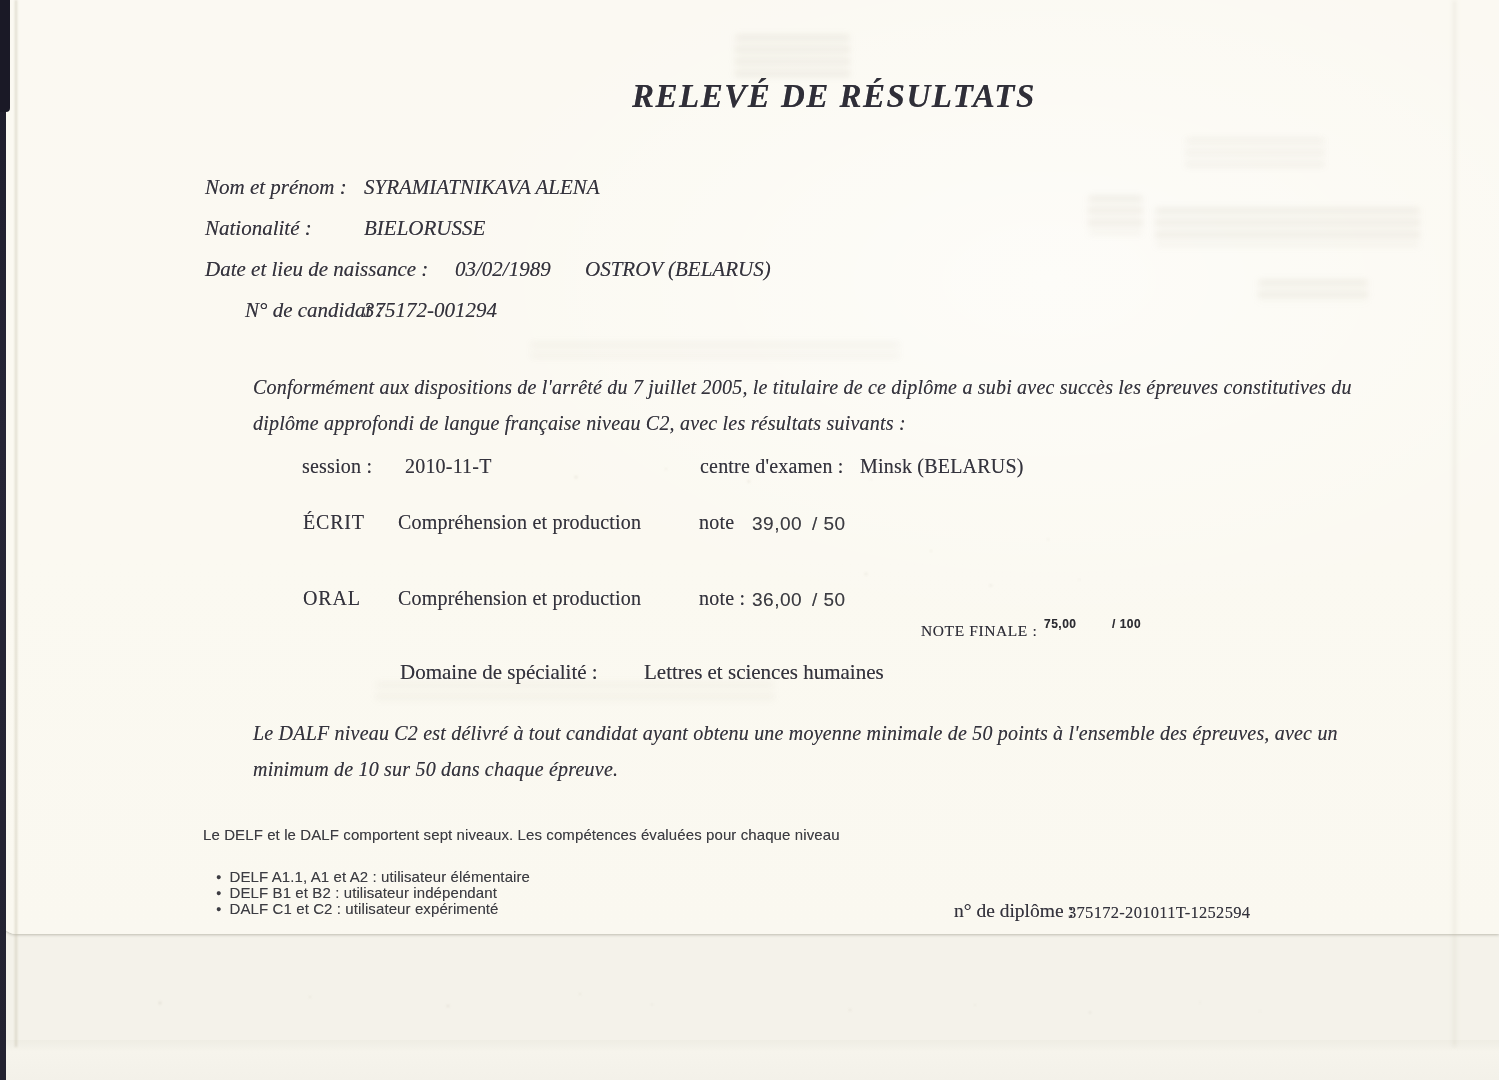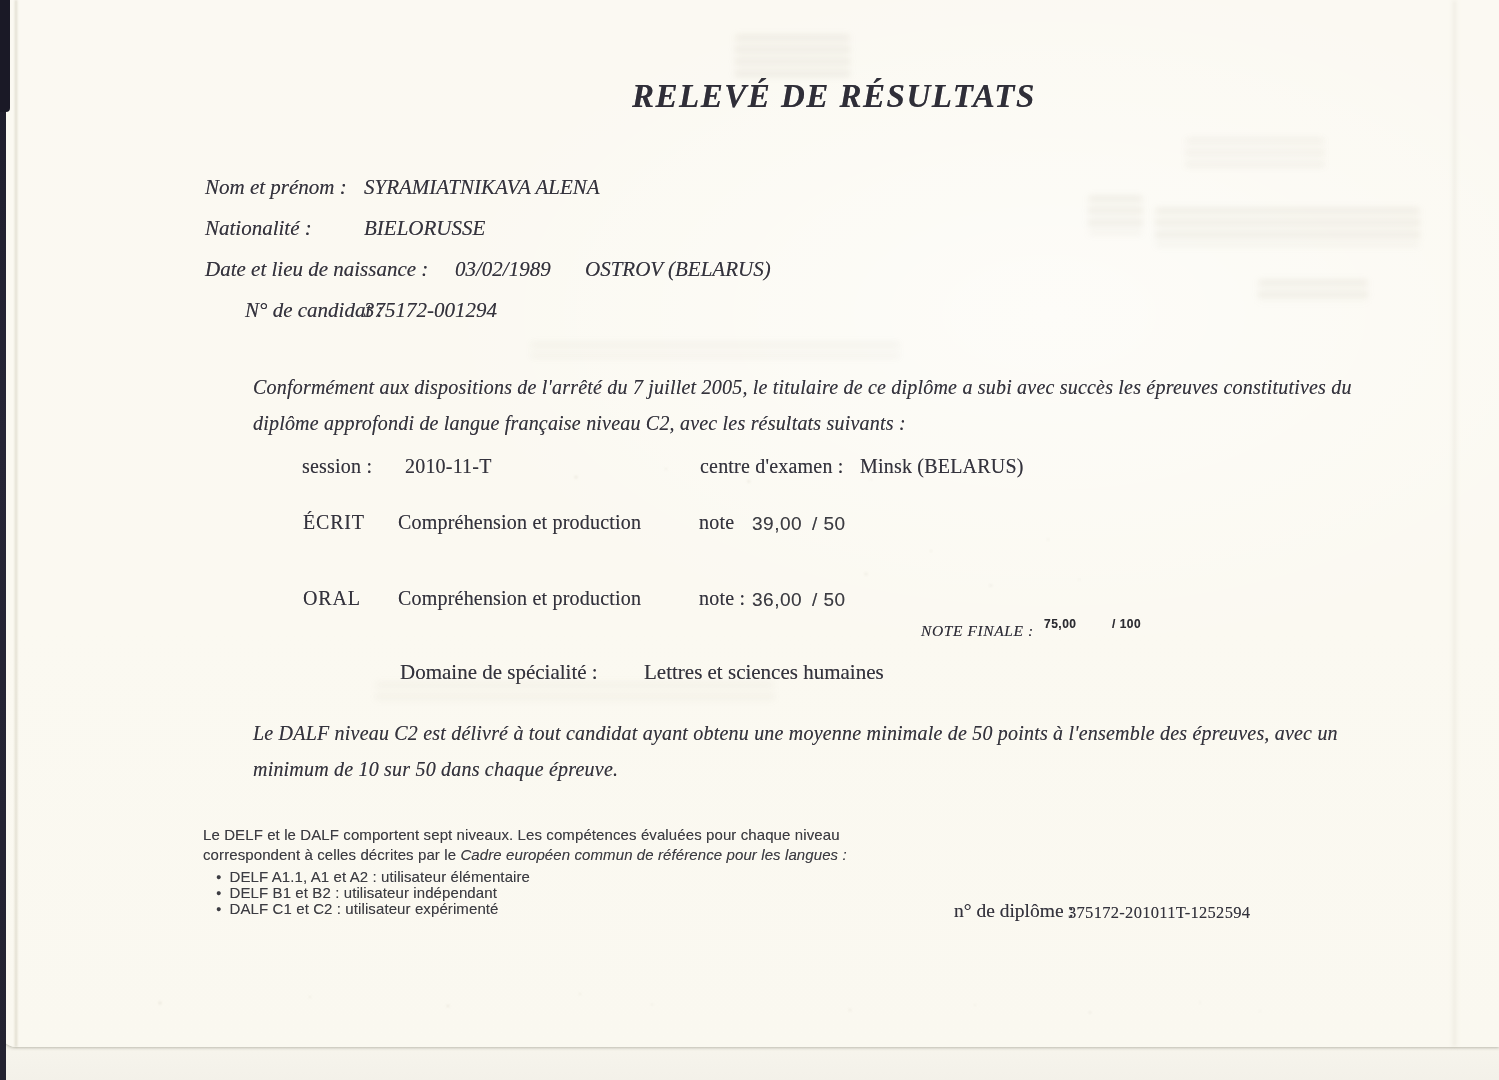--- a/index.html
+++ b/index.html
@@ -10,21 +10,21 @@
   }
   .scan {
     position: relative;
     width: 1499px; height: 1080px;
     background: #f4f2ea;
   }
   
   .page {
     position: absolute;
     left: 0; top: 0;
-    width: 1499px; height: 1047px;
+    width: 1499px; height: 934px;
     background:
       radial-gradient(ellipse 900px 500px at 70% 30%, rgba(255,255,255,0.5), rgba(255,255,255,0) 70%),
       linear-gradient(180deg, #fbf9f2 0%, #fbf9f1 60%, #faf8f0 100%);
     border-bottom-left-radius: 16px;
     box-shadow: 0 1px 3px rgba(90,85,70,0.35);
   }
   .under-sheet {
     position: absolute;
     left: 0; top: 1040px;
     width: 1499px; height: 40px;
@@ -52,21 +52,21 @@
   .title {
     font-size: 33px;
     font-weight: bold;
     letter-spacing: 1.5px;
     color: #2f2e38;
   }
   .info { font-size: 21px; }
   .para { font-size: 20px; line-height: 35.5px; letter-spacing: 0.2px; }
   .line20 { font-size: 20px; letter-spacing: 0.2px; }
   .num { font-size: 19px; letter-spacing: 0.5px; }
-  .finale-label { font-size: 15.5px; letter-spacing: 0.6px; color: #2f2e38; font-style: italic; }
+  .finale-label { font-size: 15.5px; letter-spacing: 0.6px; color: #2f2e38; }
   .finale-val { font-size: 12px; letter-spacing: 0.5px; color: #2c2c32; }
   .fn { font-size: 15px; letter-spacing: 0.1px; }
   .fn-it { font-style: italic; }
   .dot { font-size: 9px; vertical-align: 2.5px; margin-right: 8px; }
   .dip-label { font-size: 19.5px; }
   .dip-val { font-size: 16.5px; letter-spacing: 0.3px; }
 
   
   .edge-strip-left {
     position: absolute; left: 0; top: 0;
@@ -161,23 +161,20 @@
     <div class="abs ser finale-label" style="left:921px; top:622px;">NOTE FINALE :</div>
     <div class="abs sans bold finale-val" style="left:1044px; top:617px;">75,00</div>
     <div class="abs sans bold finale-val" style="left:1112px; top:617px;text-align:right;">/ 100</div>
 
     <div class="abs ser info" style="left:400px; top:660px;">Domaine de spécialité :</div>
     <div class="abs ser info" style="left:612px; top:660px;margin-left:32px;">Lettres et sciences humaines</div>
 
     <div class="abs ser-it para wrap" style="left:205px; top:716px; width:1115px;">Le DALF niveau C2 est délivré à tout candidat ayant obtenu une moyenne minimale de 50 points à l'ensemble des épreuves, avec un minimum de 10 sur 50 dans chaque épreuve.</div>
 
     <div class="abs sans fn" style="left:203px; top:826px;">Le DELF et le DALF comportent sept niveaux. Les compétences évaluées pour chaque niveau</div>
-    <div class="abs sans fn" style="left:203px; top:846px;">
-      <span>correspondent à celles décrites par le </span><span class="fn-it">Cadre européen commun de référence pour les langues :</span>
-    </div>
 
     <div class="abs sans fn" style="left:216px; top:868px;">
       <span class="dot">●</span><span>DELF A1.1,  A1 et A2 : utilisateur élémentaire</span>
     </div>
     <div class="abs sans fn" style="left:216px; top:884px;">
       <span class="dot">●</span><span>DELF B1 et B2 : utilisateur indépendant</span>
     </div>
     <div class="abs sans fn" style="left:216px; top:900px;">
       <span class="dot">●</span><span>DALF C1 et C2 : utilisateur expérimenté</span>
     </div>

